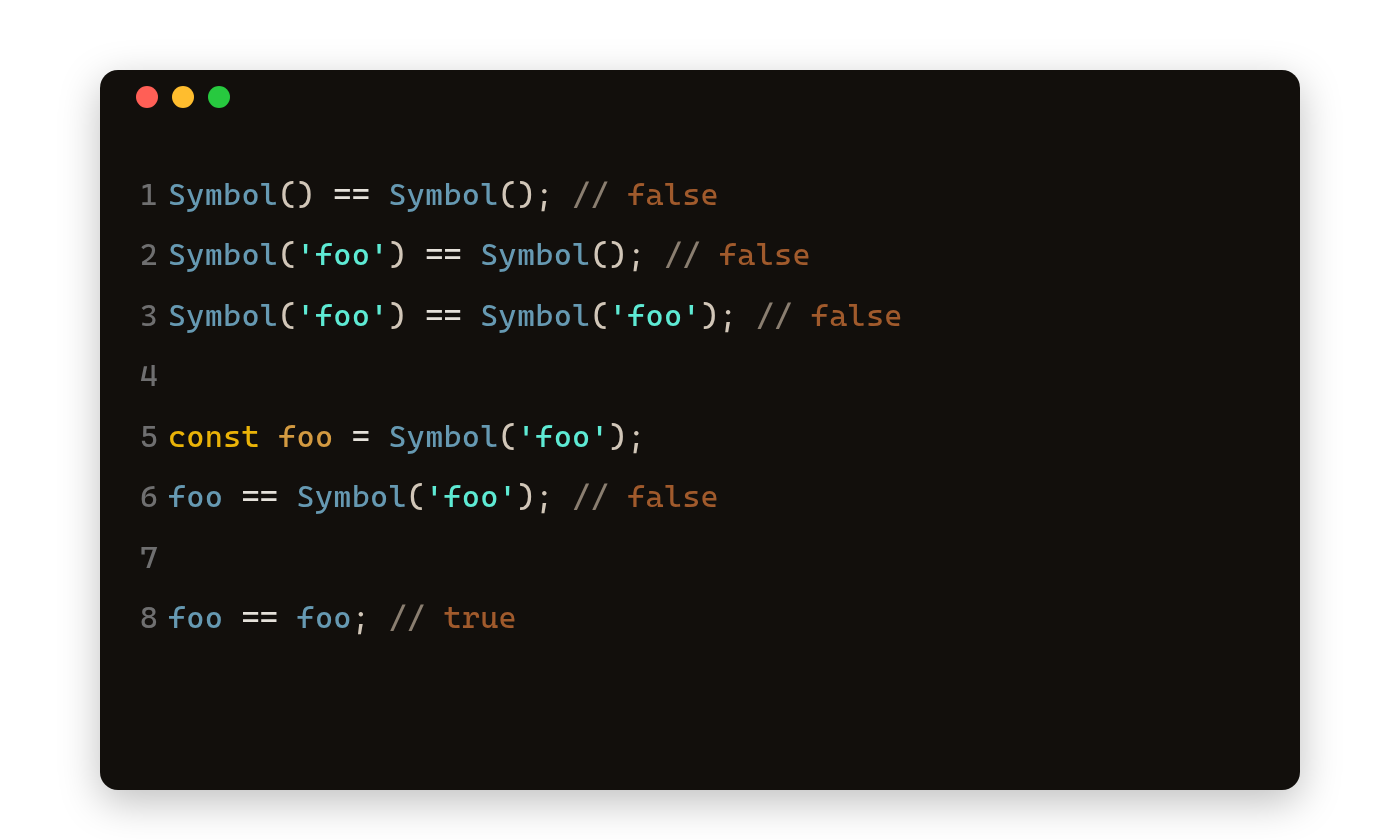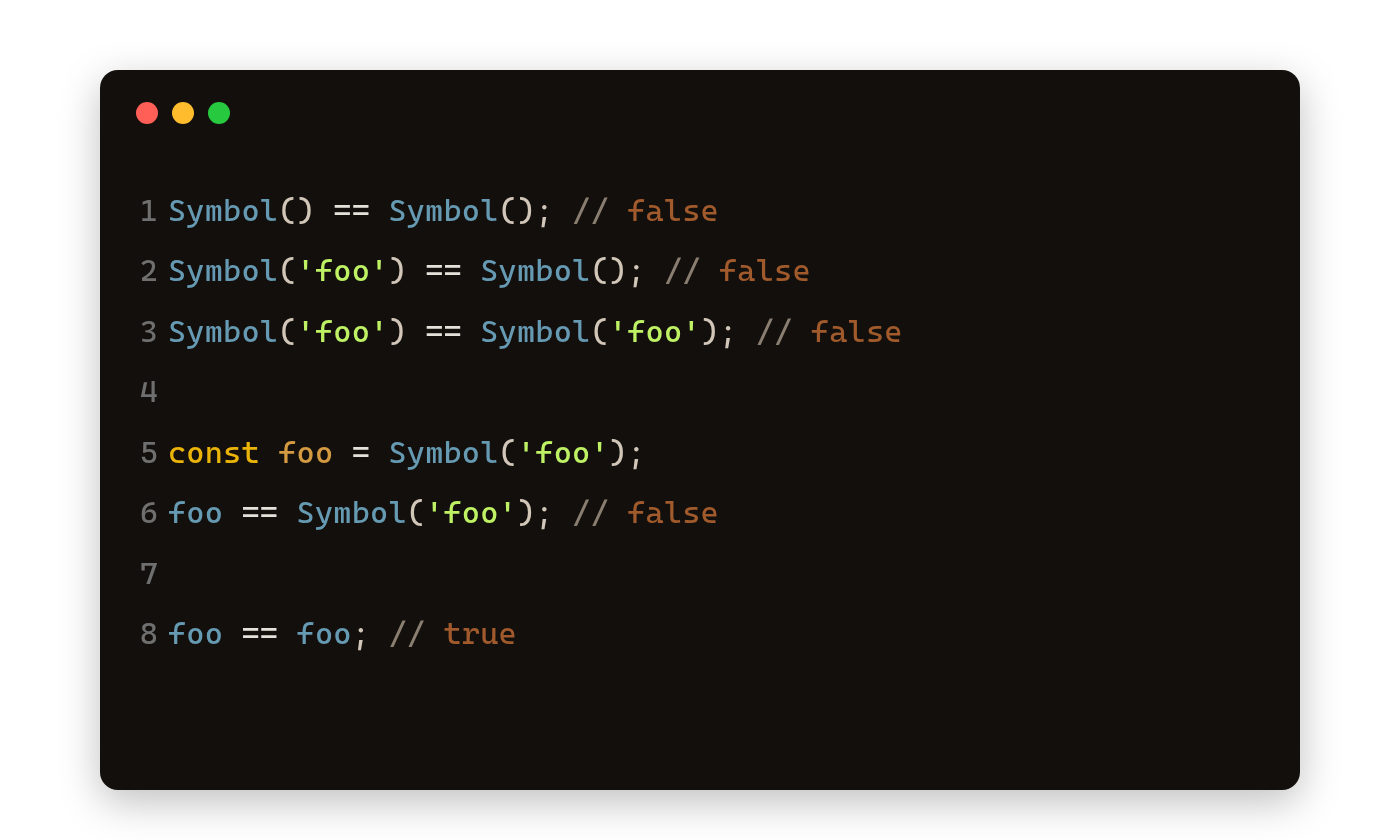--- a/index.html
+++ b/index.html
@@ -13,21 +13,21 @@
   .window {
     position: absolute;
     left: 100px;
     top: 70px;
     width: 1200px;
     height: 720px;
     background: #120f0c;
     border-radius: 18px;
     box-shadow: 0 12px 40px rgba(0,0,0,0.25);
     box-sizing: border-box;
-    padding: 30px 30px 30px 30px;
+    padding: 14px 30px 30px 30px;
   }
   .traffic-lights {
     display: flex;
     gap: 14px;
     margin: 2px 0 0 6px;
   }
   .dot {
     width: 22px;
     height: 22px;
     border-radius: 50%;
@@ -45,21 +45,21 @@
   .ln {
     color: #6f6f70;
     display: inline-block;
     width: 28px;
     text-align: right;
     margin-right: 10px;
   }
   .fn     { color: #6699b2; }    
   .paren  { color: #d1c6b8; }    
   .op     { color: #e5e1da; }    
-  .str    { color: #bef264; }    
+  .str    { color: #5eead4; }    
   .grey   { color: #8a7e70; }    
   .orange { color: #a05a2c; }    
   .kw     { color: #eab308; }    
   .var    { color: #d39a41; }    
 </style>
 </head>
 <body>
 
 <div class="window">
   <div class="traffic-lights">

